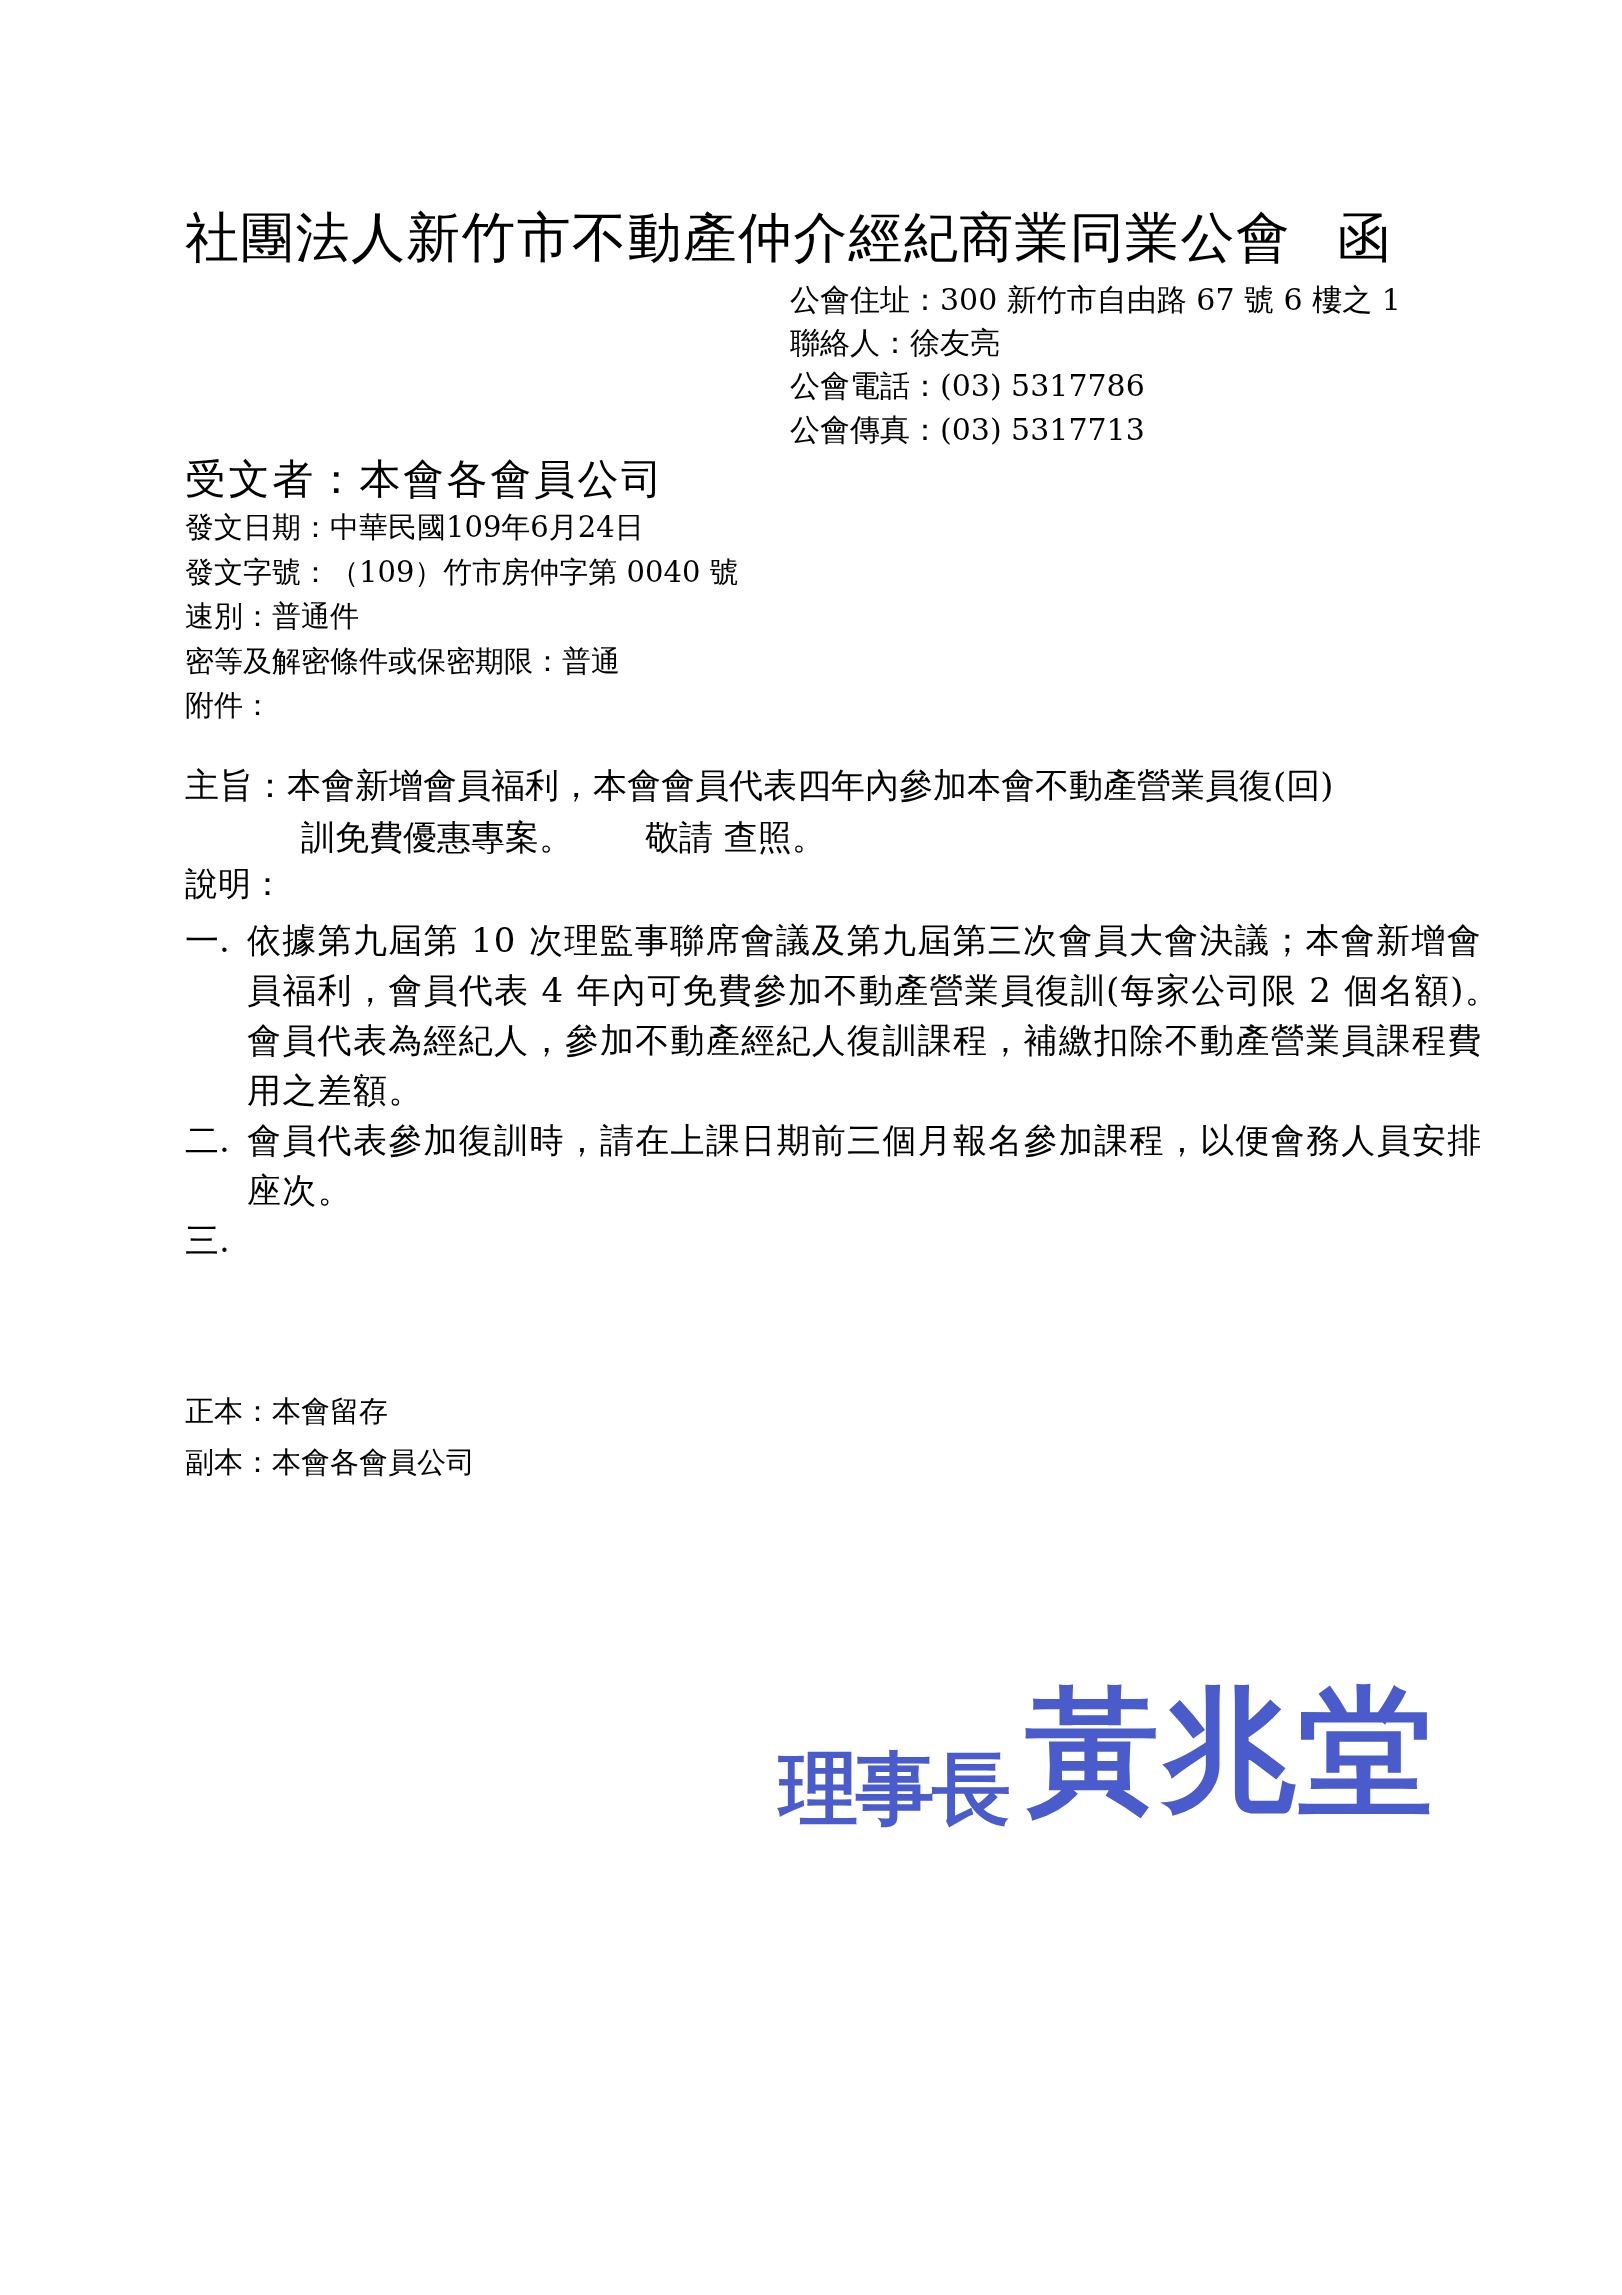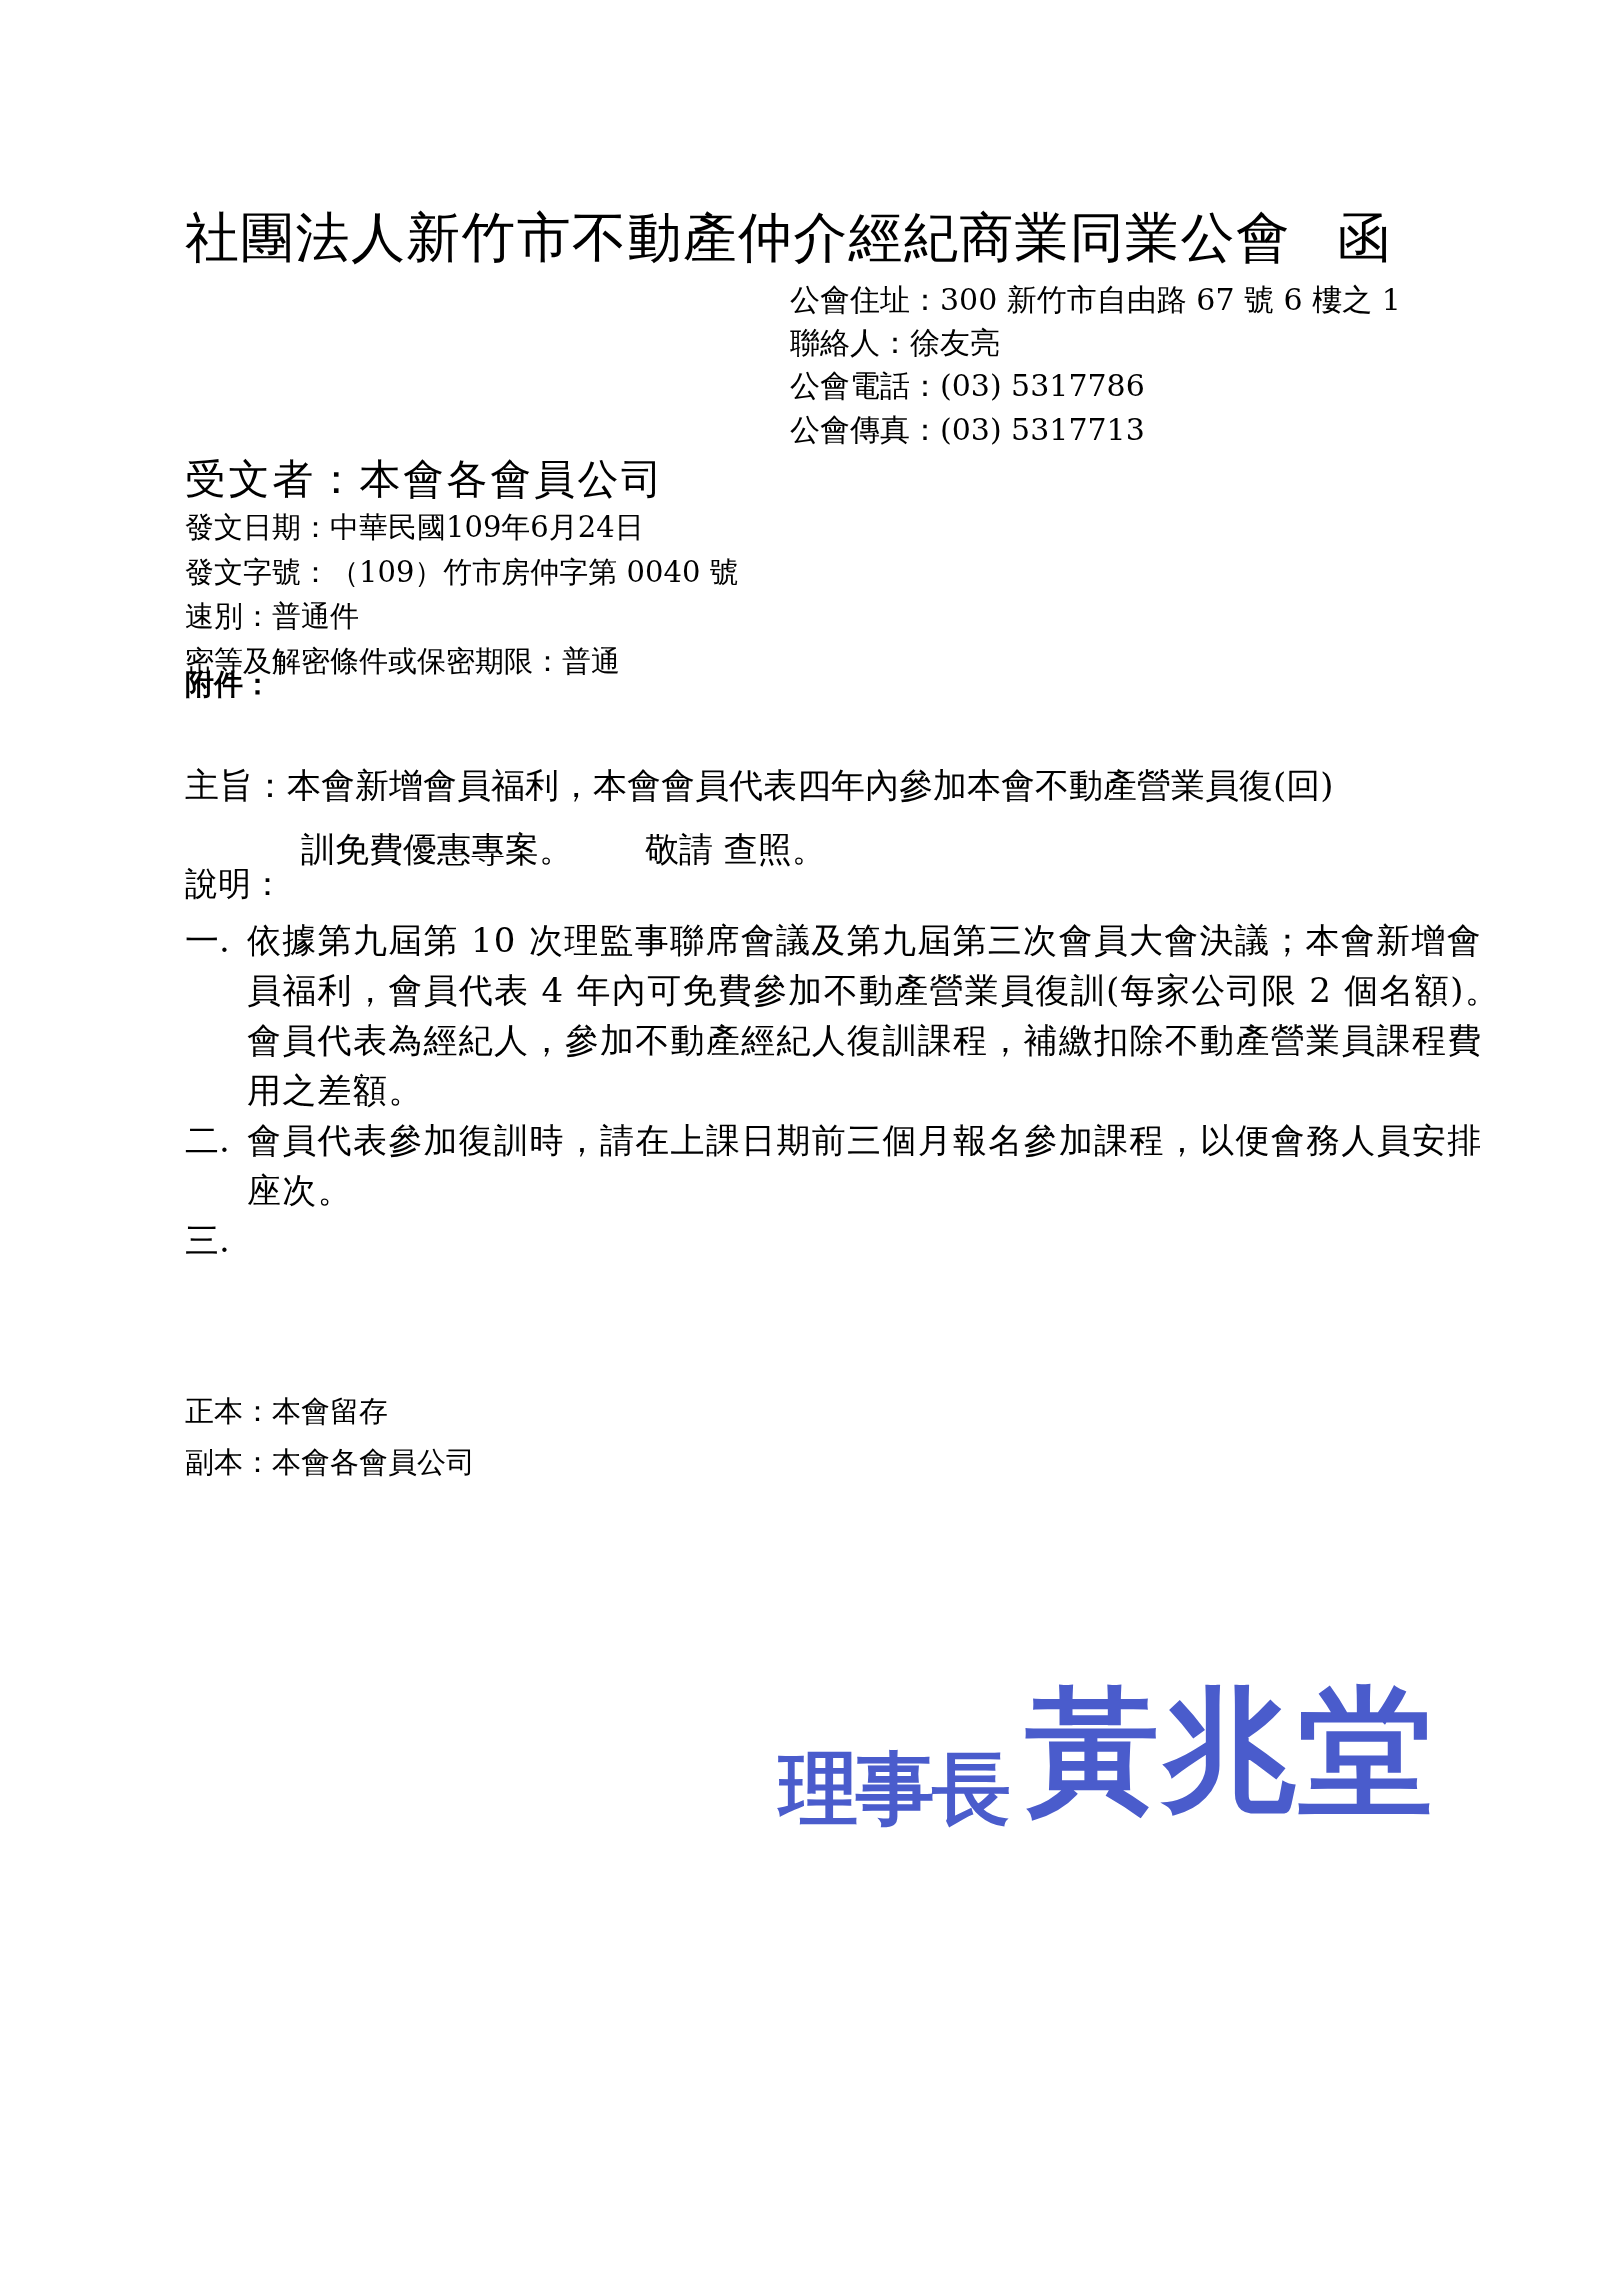--- a/index.html
+++ b/index.html
@@ -10,21 +10,21 @@
     }
     .abs { position: absolute; white-space: nowrap; }
     .title {
       left: 185px; top: 202px; font-size: 54px; letter-spacing: 1.3px;
     }
     .title .han { margin-left: 46px; }
     .contact { left: 790px; font-size: 30px; line-height: 43px; }
     .recipient { left: 185px; top: 452px; font-size: 41px; letter-spacing: 2.6px; }
     .meta { left: 185px; font-size: 29px; line-height: 44px; }
     .subject { left: 185px; top: 759px; font-size: 34px; line-height: 52px; }
-    .subject .cont { padding-left: 116px; margin-top: 12px; }
+    .subject .cont { padding-left: 116px; }
     .subject .respect { margin-left: 72px; }
     .explain-label { left: 185px; top: 862px; font-size: 33px; text-align: center; }
     .items { left: 185px; top: 915px; font-size: 34px; line-height: 50px; width: 1322px; }
     .item { display: flex; }
     .item .num { width: 62px; flex: 0 0 62px; }
     .item .body { white-space: normal; letter-spacing: 1.3px; }
     .copies { left: 185px; font-size: 29px; }
     .signature {
       left: 779px; top: 1662px; color: #4a5ccc;
       font-family: "DejaVu Serif", serif; font-weight: bold;
@@ -43,21 +43,21 @@
 <div class="abs contact" style="top:321px;">聯絡人：徐友亮</div>
 <div class="abs contact" style="top:364px;">公會電話：(03) 5317786</div>
 <div class="abs contact" style="top:408px;text-align:right;">公會傳真：(03) 5317713</div>
 
 <div class="abs recipient">受文者：本會各會員公司</div>
 
 <div class="abs meta" style="top:505px;">發文日期：中華民國109年6月24日</div>
 <div class="abs meta" style="top:550px;">發文字號：（109）竹市房仲字第 0040 號</div>
 <div class="abs meta" style="top:594px;">速別：普通件</div>
 <div class="abs meta" style="top:639px;">密等及解密條件或保密期限：普通</div>
-<div class="abs meta" style="top:662px;font-weight:bold;">附件：</div>
+<div class="abs meta" style="top:683px;">附件：</div>
 
 <div class="abs subject">
   <div>
     <span>主旨：</span><span>本會新增會員福利，本會會員代表四年內參加本會不動產營業員復(回)</span>
   </div>
   <div class="cont">
     <span>訓免費優惠專案。</span><span class="respect">敬請 查照。</span>
   </div>
 </div>
 

